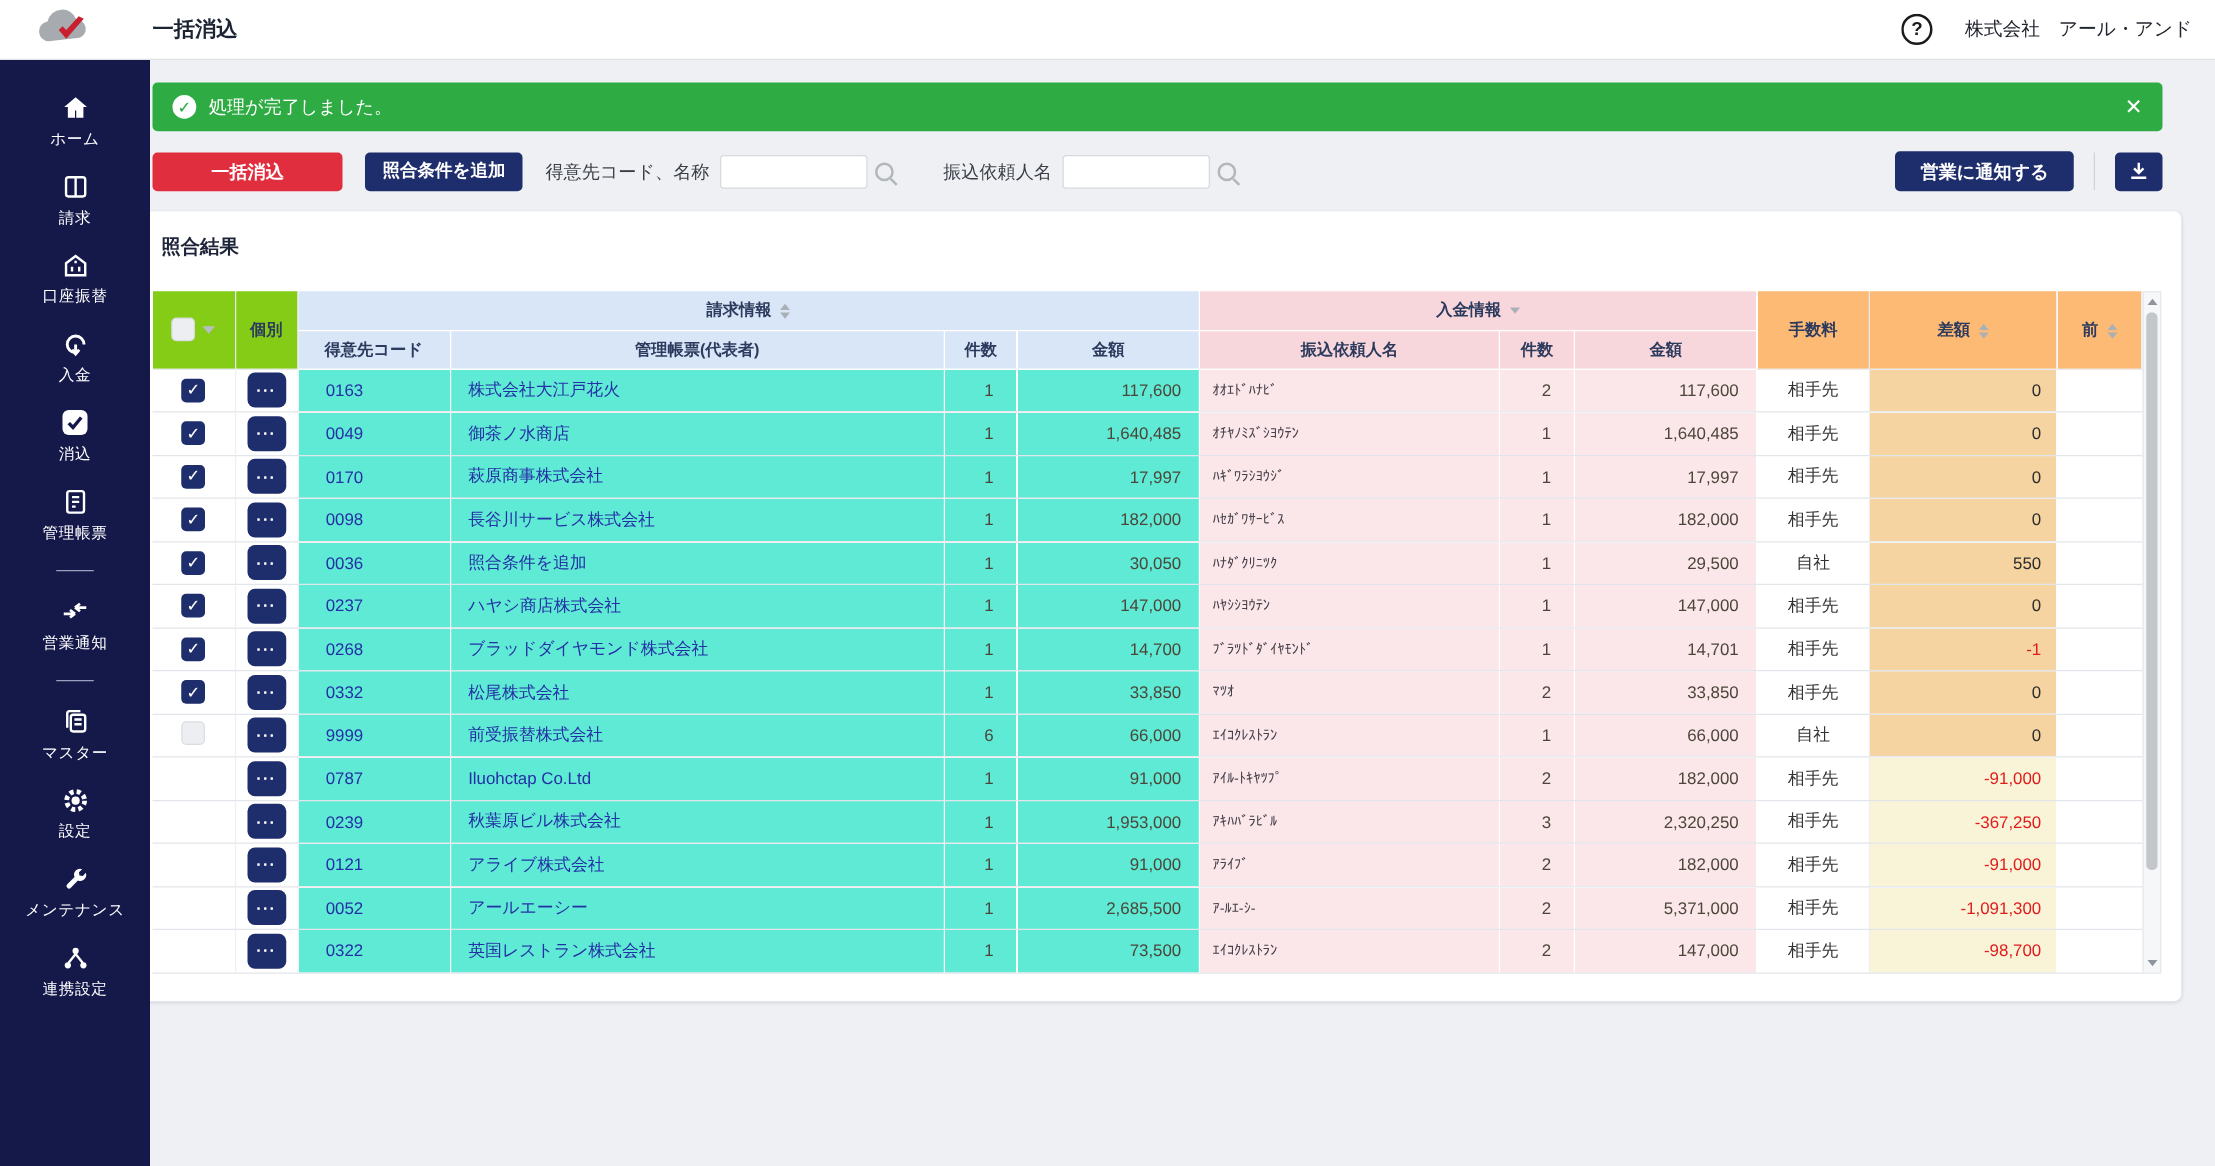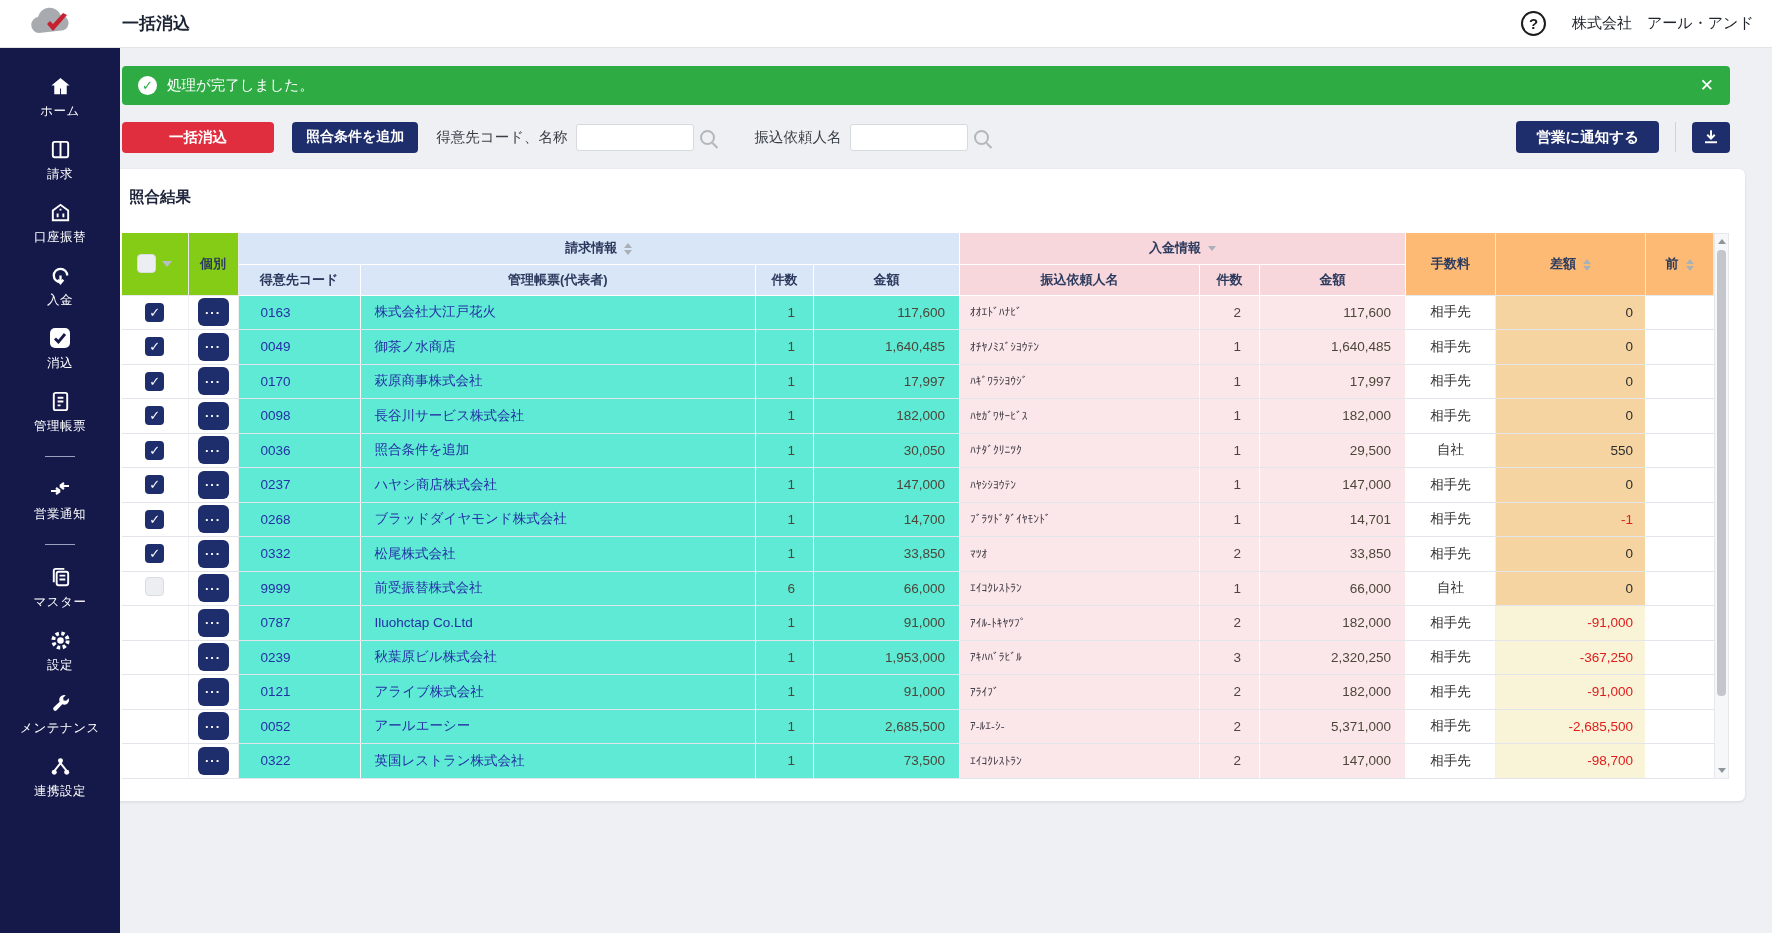--- a/index.html
+++ b/index.html
@@ -493,21 +493,21 @@
               <td class="selcell"></td>
               <td class="indcell"><button class="morebtn">···</button></td>
               <td class="c-blue codecell"><span class="link">0052</span></td>
               <td class="c-blue namecell"><span class="link">アールエーシー</span></td>
               <td class="c-blue cnt">1</td>
               <td class="c-blue num">2,685,500</td>
               <td class="c-pink payercell">ｱ-ﾙｴ-ｼ-</td>
               <td class="c-pink cnt">2</td>
               <td class="c-pink num">5,371,000</td>
               <td class="feecell">相手先</td>
-              <td class="diffcell band-yellow neg">-2,685,500</td>
+              <td class="diffcell band-yellow neg">-1,091,300</td>
               <td class="prevcell"></td>
             </tr>
             <tr>
               <td class="selcell"></td>
               <td class="indcell"><button class="morebtn">···</button></td>
               <td class="c-blue codecell"><span class="link">0322</span></td>
               <td class="c-blue namecell"><span class="link">英国レストラン株式会社</span></td>
               <td class="c-blue cnt">1</td>
               <td class="c-blue num">73,500</td>
               <td class="c-pink payercell">ｴｲｺｸﾚｽﾄﾗﾝ</td>

